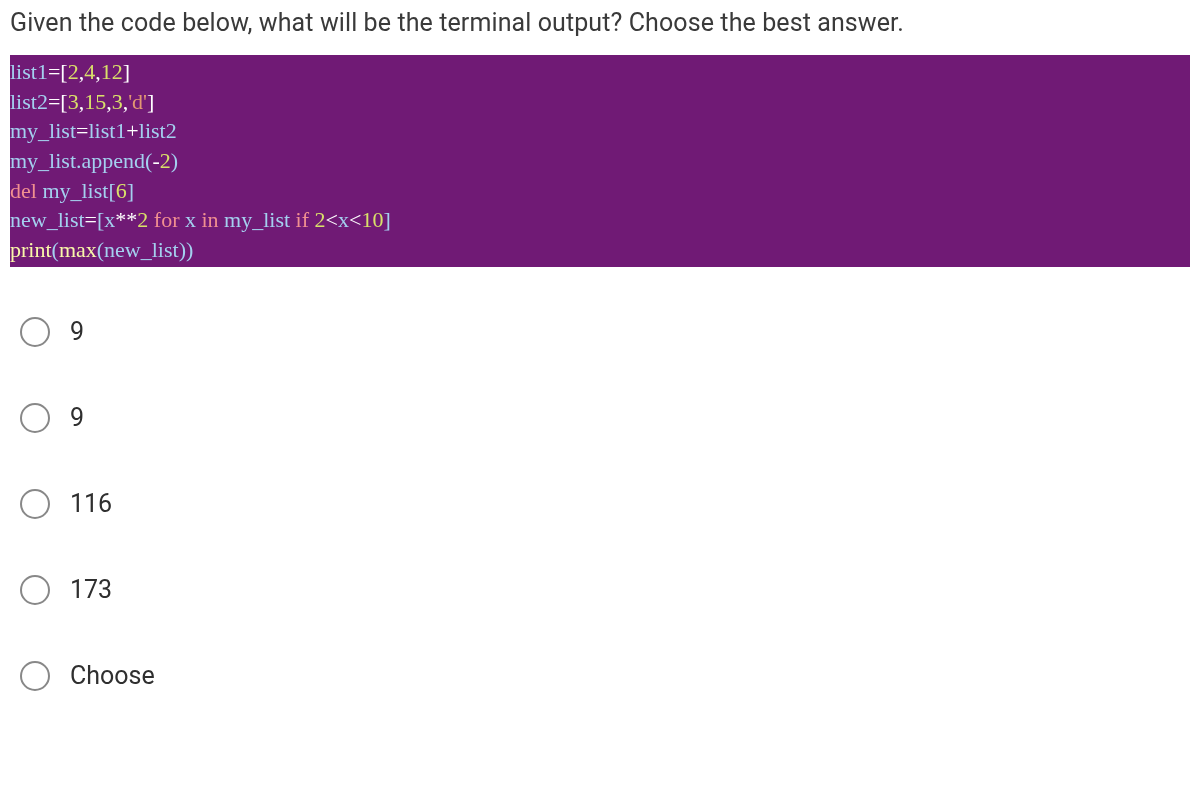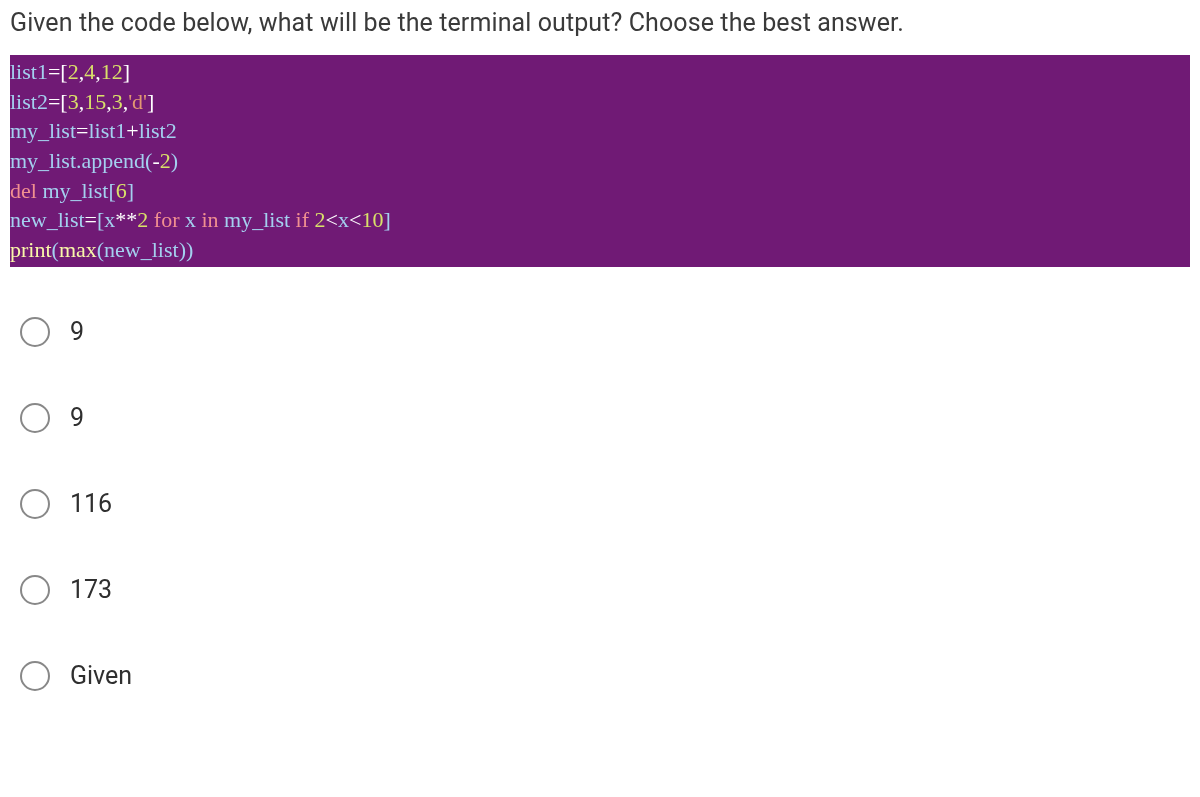--- a/index.html
+++ b/index.html
@@ -83,17 +83,17 @@
     <div class="option">
       <span class="radio"></span>
       <span class="option-label">116</span>
     </div>
     <div class="option">
       <span class="radio"></span>
       <span class="option-label">173</span>
     </div>
     <div class="option">
       <span class="radio"></span>
-      <span class="option-label">Given</span>
+      <span class="option-label">Choose</span>
     </div>
   </div>
 
 </div>
 
 </body></html>

